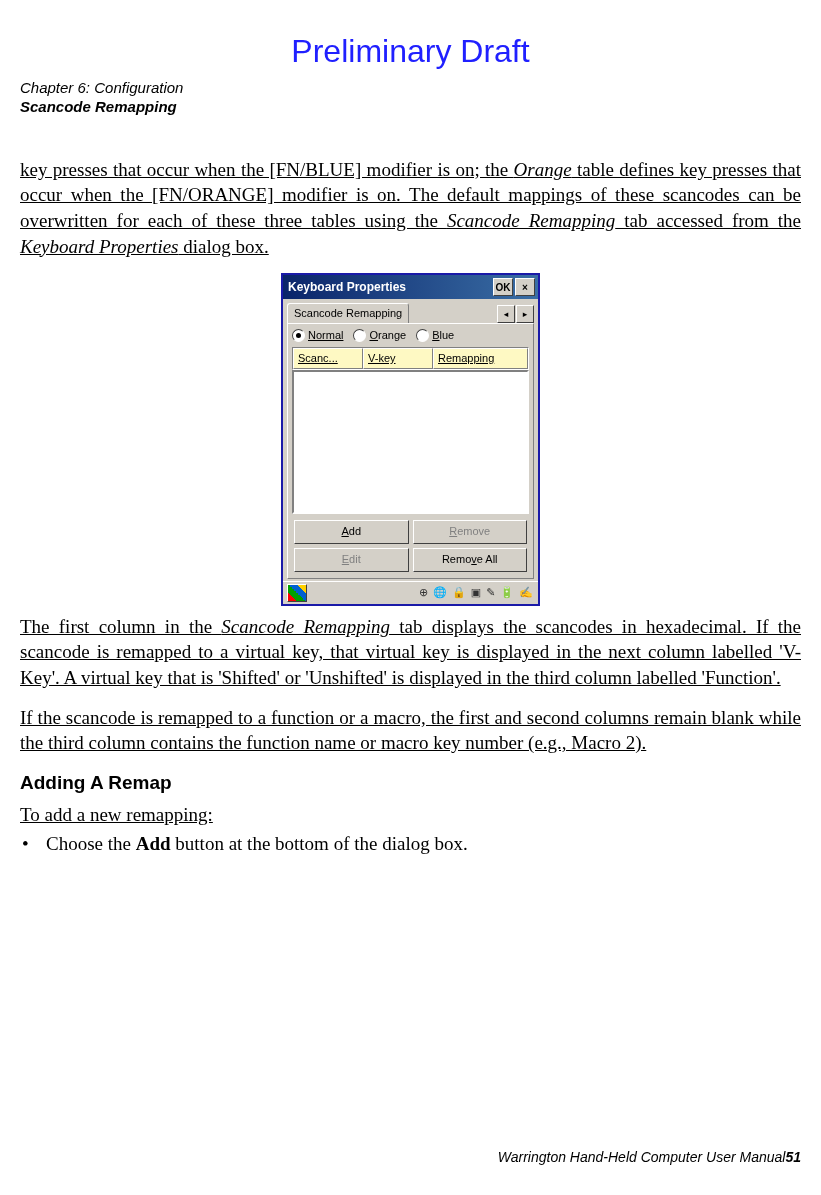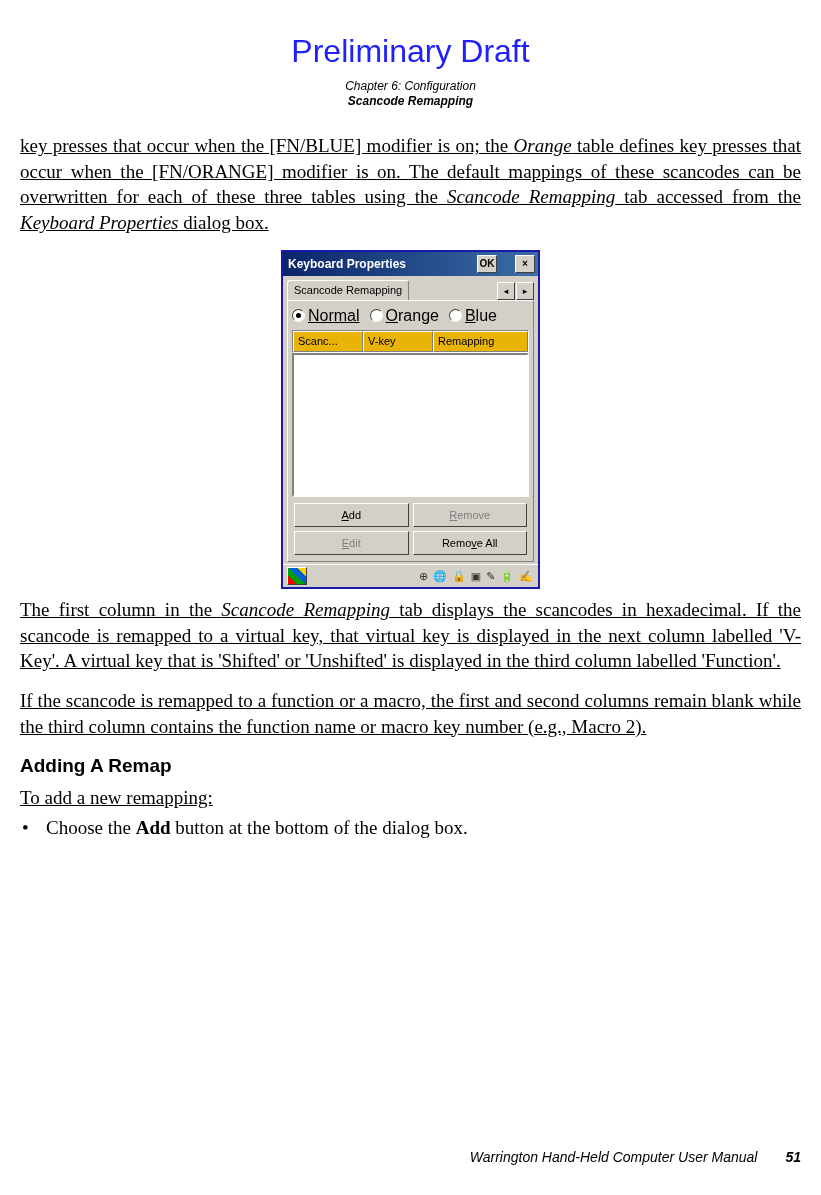--- a/index.html
+++ b/index.html
@@ -18,26 +18,26 @@
     padding: 30px 20px 0 20px;
   }
   .draft {
     text-align: center;
     color: #2020ff;
     font-family: Arial, Helvetica, sans-serif;
     font-size: 32px;
     margin-bottom: 6px;
   }
   .chapter-header {
-    text-align: center;
+    text-align: left;
     font-style: italic;
     font-family: "Trebuchet MS", Arial, sans-serif;
-    font-size: 12px;
+    font-size: 15px;
     line-height: 1.25;
-    margin-bottom: 24px;
+    margin-bottom: 40px;
   }
   .chapter-header .subtitle {
     font-weight: bold;
   }
   p.body-text {
     margin: 0 0 14px 0;
     text-align: justify;
     text-decoration: underline;
   }
   h3.section-heading {
@@ -78,21 +78,21 @@
     justify-content: space-between;
     padding: 2px 3px;
     height: 20px;
   }
   .titlebar .title {
     font-weight: bold;
     padding-left: 2px;
   }
   .title-buttons {
     display: flex;
-    gap: 18px;
+    gap: 2px;
   }
   .title-btn {
     width: 18px;
     height: 16px;
     background: #d4d0c8;
     border: 1px solid #fff;
     border-right-color: #404040;
     border-bottom-color: #404040;
     font-size: 10px;
     font-weight: bold;
@@ -141,21 +141,21 @@
     border-right-color: #808080;
     border-bottom-color: #808080;
     border-top-color: #fff;
     padding: 4px;
     background: #d4d0c8;
   }
   .radio-row {
     display: flex;
     gap: 10px;
     margin-bottom: 4px;
-    font-size: 16px;
+    font-size: 11px;
   }
   .radio-item {
     display: flex;
     align-items: center;
     gap: 3px;
   }
   .radio-dot {
     width: 11px;
     height: 11px;
     border: 1px solid #404040;
@@ -181,21 +181,22 @@
     border-bottom-color: #fff;
     background: #d4d0c8;
   }
   .col-header {
     font-size: 11px;
     padding: 2px 4px;
     border: 1px solid #fff;
     border-right-color: #808080;
     border-bottom-color: #808080;
     flex: 1;
-    background: #eab308;
+    background: #fef9c3;
+    text-decoration: underline;
   }
   .col-header:first-child { flex: 0 0 60px; }
   .col-header:nth-child(2) { flex: 0 0 60px; }
   .listbox {
     background: #fff;
     height: 140px;
     border: 2px solid;
     border-color: #808080 #fff #fff #808080;
   }
   .btn-grid {
@@ -243,21 +244,20 @@
     color: #333;
     letter-spacing: 1px;
   }
   .footer {
     position: absolute;
     bottom: 28px;
     left: 20px;
     right: 20px;
     display: flex;
     justify-content: flex-end;
-    gap: 28px;
     font-family: "Trebuchet MS", Arial, sans-serif;
     font-size: 14px;
     font-style: italic;
   }
   .footer .pagenum { font-style: italic; font-weight: bold; }
   em { font-style: italic; }
   strong { font-weight: bold; }
 </style>
 </head>
 <body>

